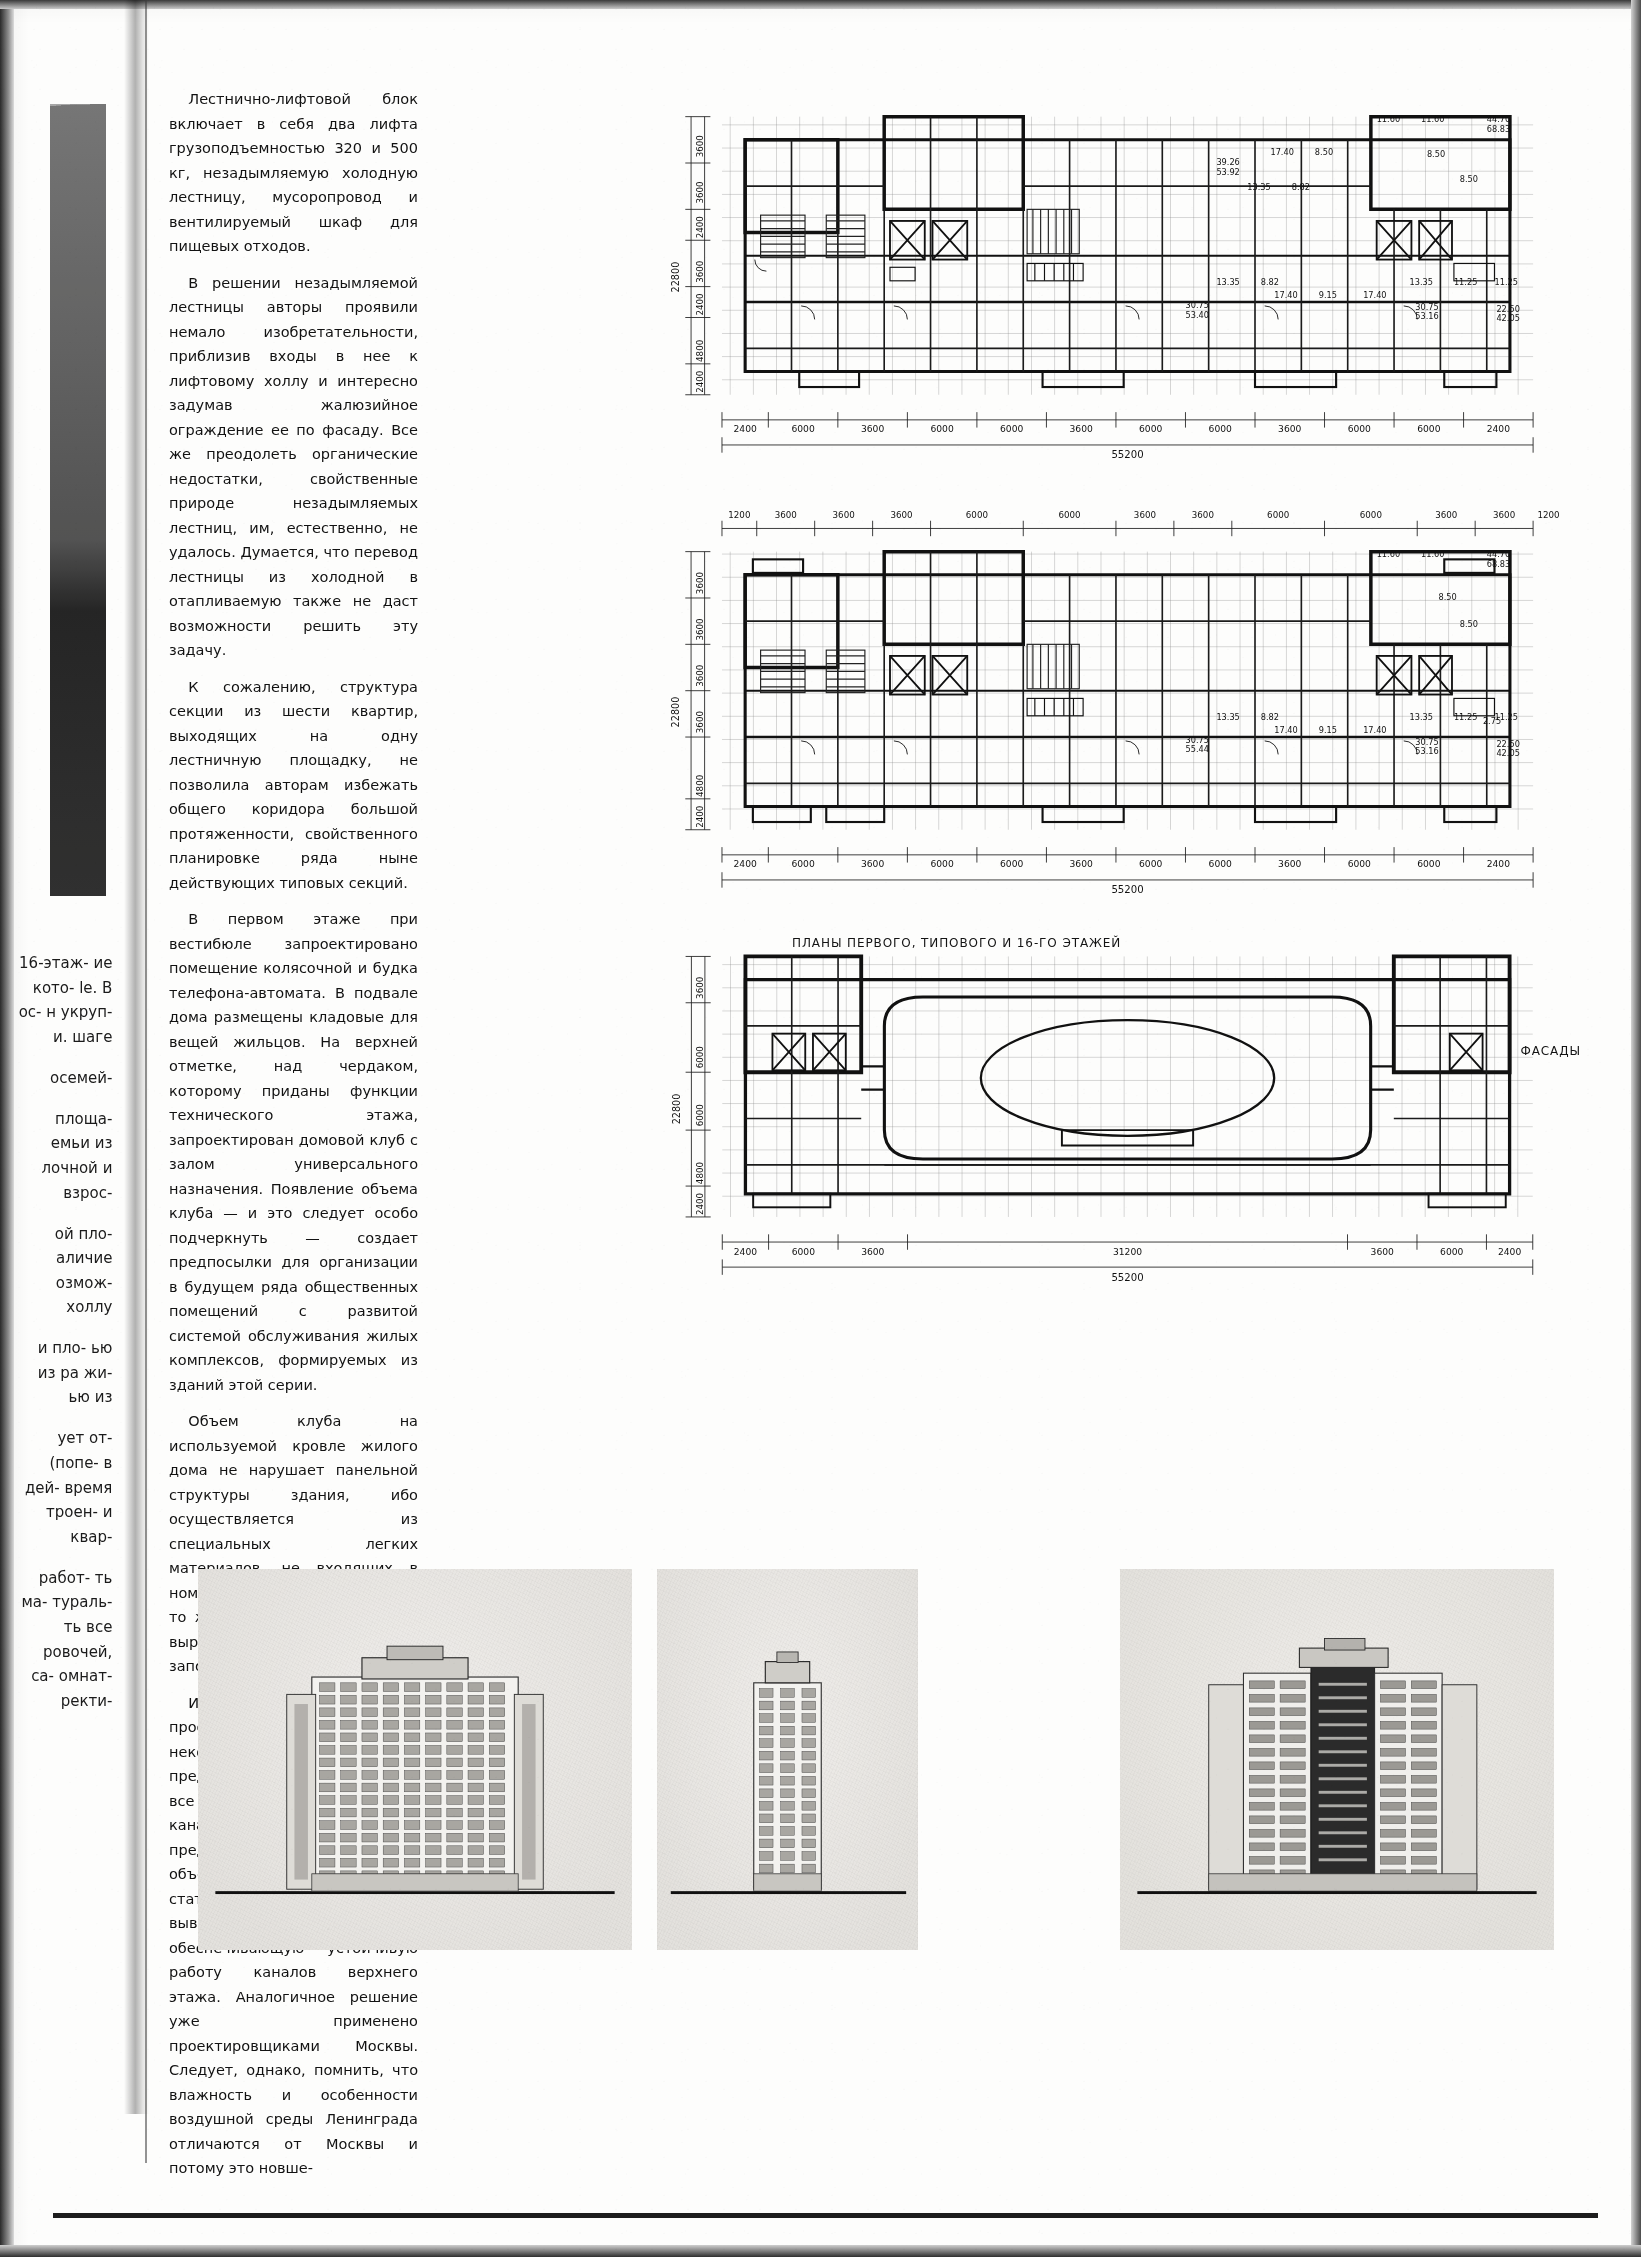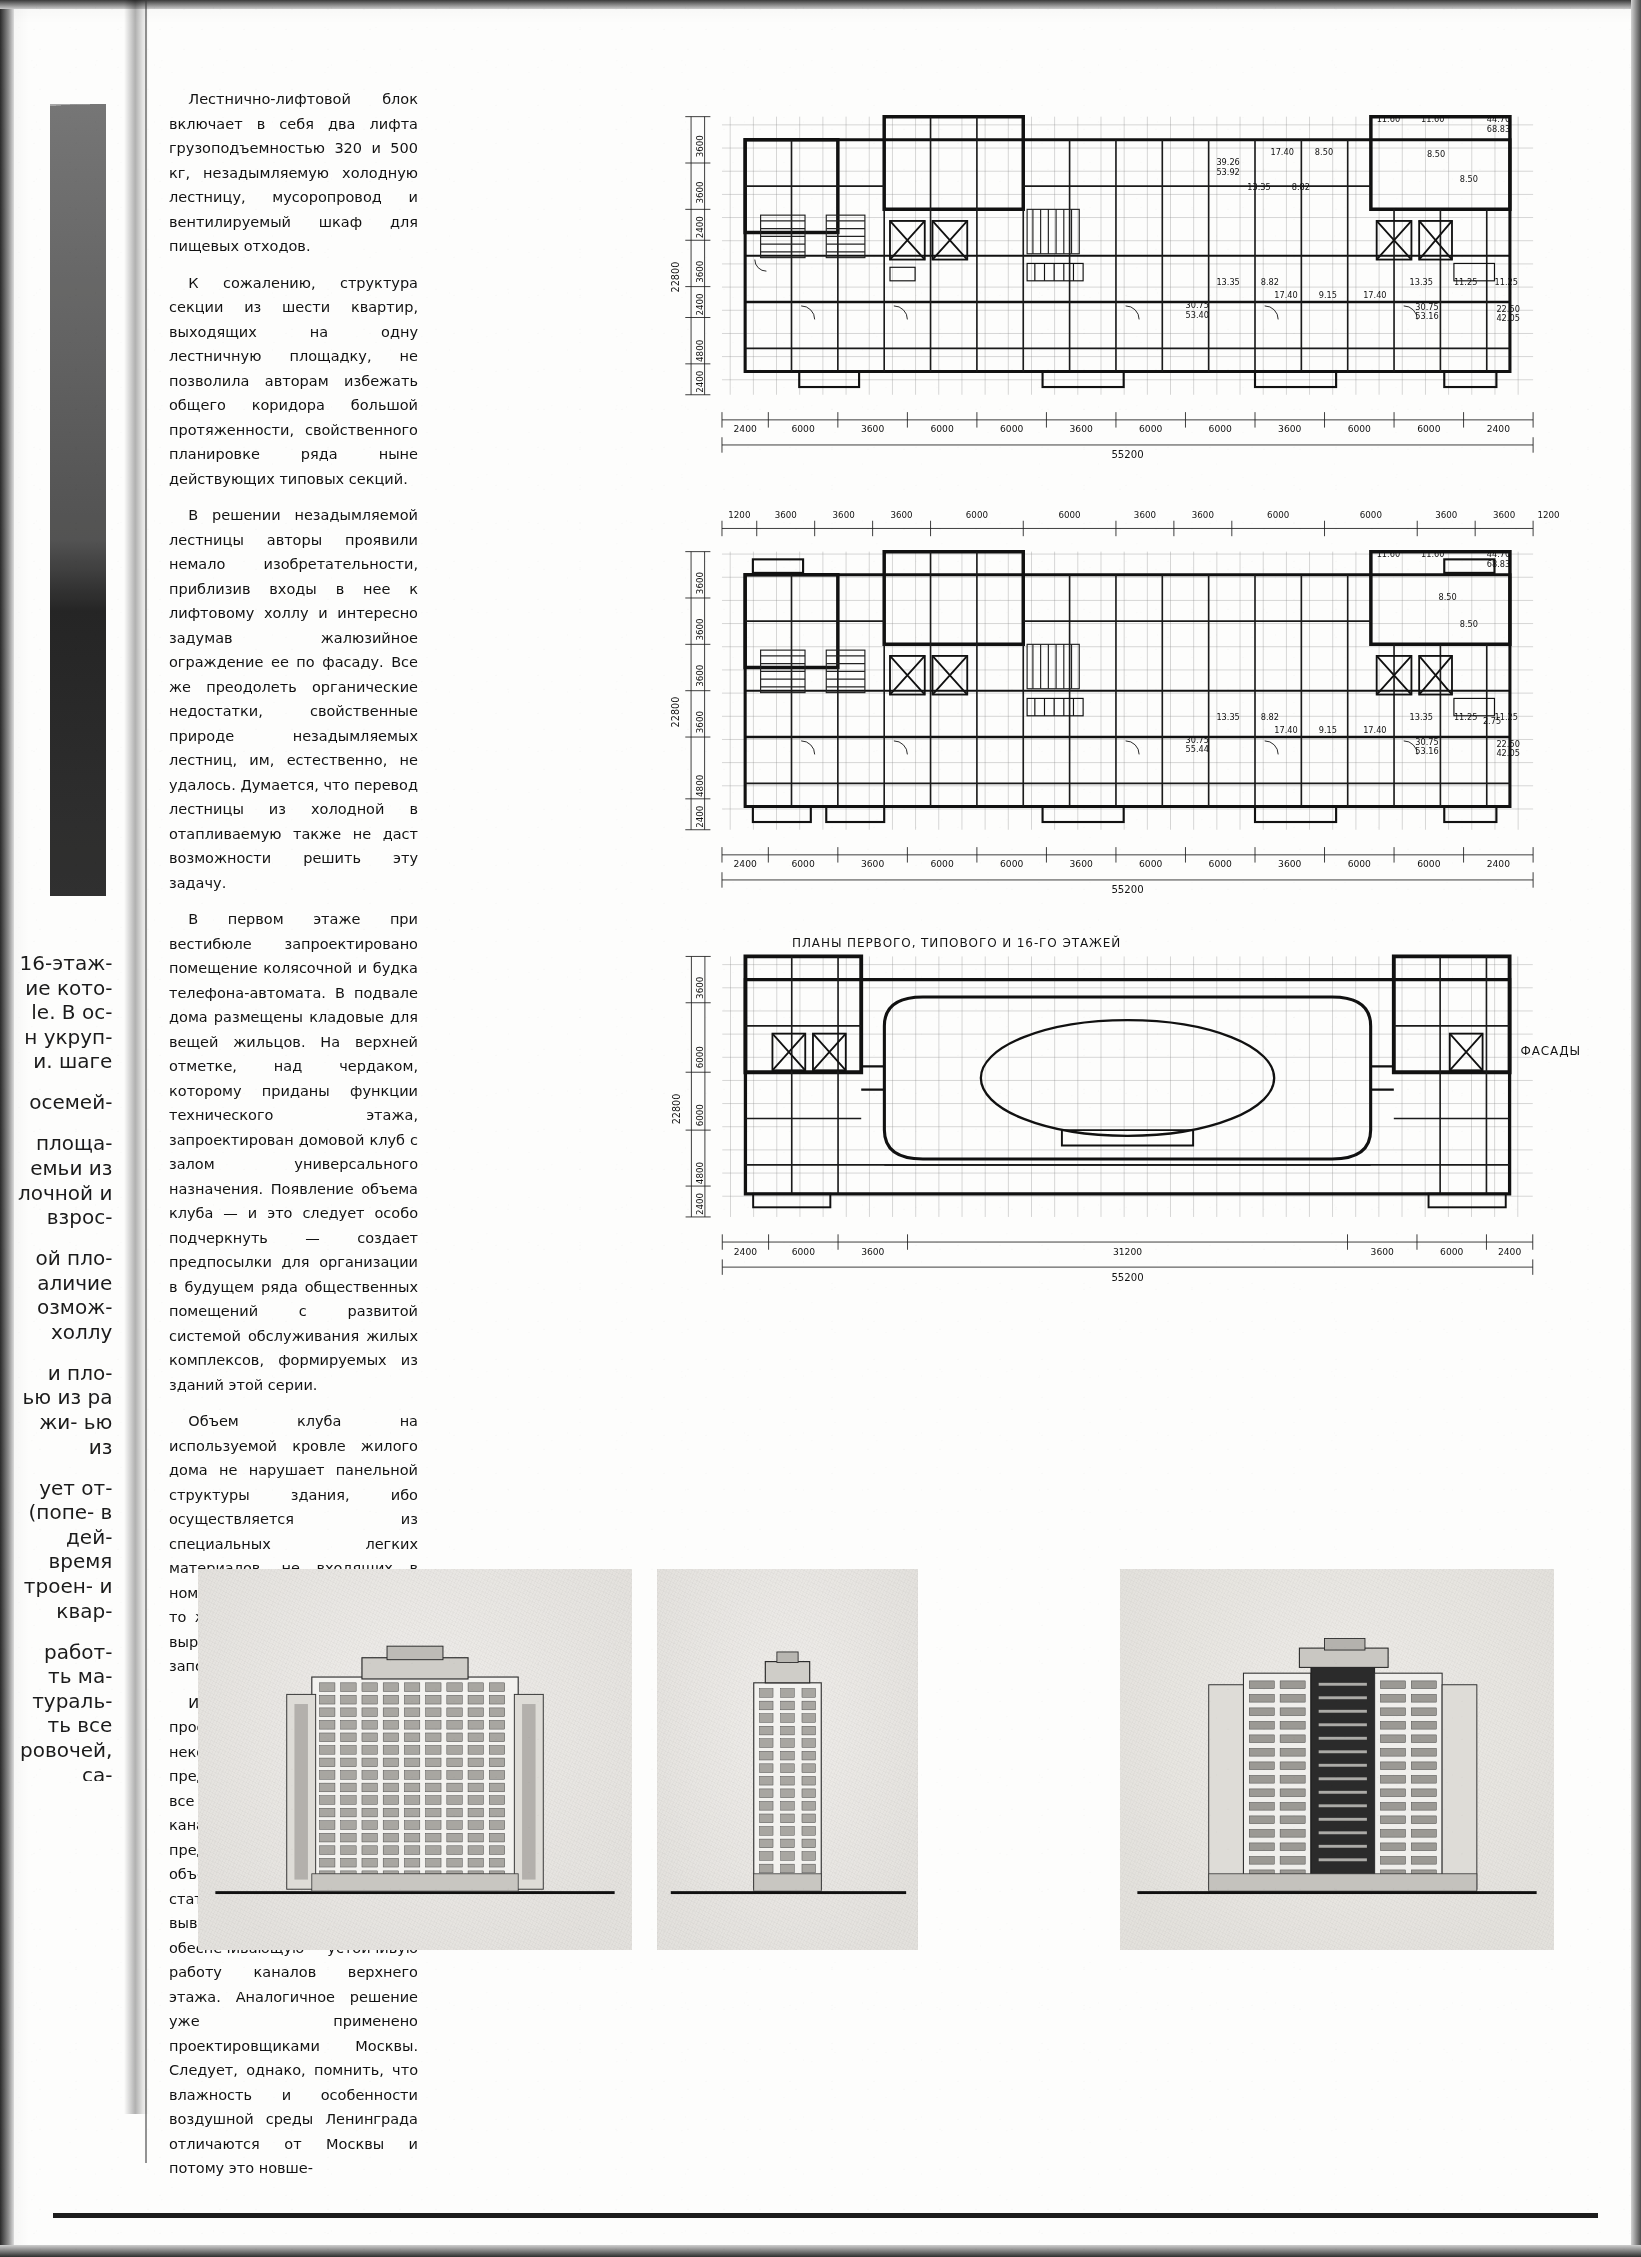--- a/index.html
+++ b/index.html
@@ -46,21 +46,21 @@
   .left-photo{
     position:absolute;left:50px;top:104px;width:56px;height:792px;
     background:
       linear-gradient(178deg, rgba(255,255,255,.22) 0 1.9px, transparent 1.9px 44px),
       linear-gradient(176deg, rgba(255,255,255,.18) 0 1.9px, transparent 1.9px 50px),
       linear-gradient(180deg,#6f6f6f 0%, #4a4a4a 55%, #1a1a1a 64%, #262626 100%);
     opacity:.95;
   }
   .left-col{
     position:absolute;left:17.4px;top:951px;width:95px;
-    font-size:20px;line-height:24.6px;color:#1b1b1b;
+    font-size:15px;line-height:24.6px;color:#1b1b1b;
     font-family:"DejaVu Sans",sans-serif;
     overflow:hidden;height:830px;
     text-align:right;
   }
   .left-col p{margin:0 0 16.4px 0;}
 
   
   .maincol{
     position:absolute;left:157px;top:75px;width:273px;
     font-size:14.5px;line-height:24.5px;color:#121212;
@@ -137,22 +137,22 @@
 ть ма-
 тураль-
 ть все
 ровочей, са-
 омнат-
 ректи-</p>
   </div>
 
   <div class="maincol">
     <p>Лестнично-лифтовой блок включает в себя два лифта грузоподъемностью 320 и 500 кг, незадымляемую холодную лестницу, мусоропровод и вентилируемый шкаф для пищевых отходов.</p>
+    <p>В решении незадымляемой лестницы авторы проявили немало изобретательности, приблизив входы в нее к лифтовому холлу и интересно задумав жалюзийное ограждение ее по фасаду. Все же преодолеть органические недостатки, свойственные природе незадымляемых лестниц, им, естественно, не удалось. Думается, что перевод лестницы из холодной в отапливаемую также не даст возможности решить эту задачу.</p>
     <p>К сожалению, структура секции из шести квартир, выходящих на одну лестничную площадку, не позволила авторам избежать общего коридора большой протяженности, свойственного планировке ряда ныне действующих типовых секций.</p>
-    <p>В решении незадымляемой лестницы авторы проявили немало изобретательности, приблизив входы в нее к лифтовому холлу и интересно задумав жалюзийное ограждение ее по фасаду. Все же преодолеть органические недостатки, свойственные природе незадымляемых лестниц, им, естественно, не удалось. Думается, что перевод лестницы из холодной в отапливаемую также не даст возможности решить эту задачу.</p>
     <p>В первом этаже при вестибюле запроектировано помещение колясочной и будка телефона-автомата. В подвале дома размещены кладовые для вещей жильцов. На верхней отметке, над чердаком, которому приданы функции технического этажа, запроектирован домовой клуб с залом универсального назначения. Появление объема клуба — и это следует особо подчеркнуть — создает предпосылки для организации в будущем ряда общественных помещений с развитой системой обслуживания жилых комплексов, формируемых из зданий этой серии.</p>
     <p>Объем клуба на используемой кровле жилого дома не нарушает панельной структуры здания, ибо осуществляется из специальных легких материалов, не входящих в номенклатуру изделий серии. В то же время он придает дому выразительный и запоминающийся силуэт.</p>
     <p>Инженерные разделы проекта тоже включают некоторые новые предложения. Так, например, все вентиляционные вытяжные каналы на чердаке предусматривается объединить в камеры статического давления и вывести шахтами на высоту, обеспечивающую устойчивую работу каналов верхнего этажа. Аналогичное решение уже применено проектировщиками Москвы. Следует, однако, помнить, что влажность и особенности воздушной среды Ленинграда отличаются от Москвы и потому это новше-</p>
   </div>
 
   <div class="plan" style="left:637px;top:101px;">
     <svg width="927" height="377" viewBox="0 0 960 390">
       <defs>
         <pattern id="grid1" width="24" height="24" patternUnits="userSpaceOnUse">
           <path d="M24 0 L0 0 0 24" fill="none" stroke="#8a8a8a" stroke-width="0.7"></path>

